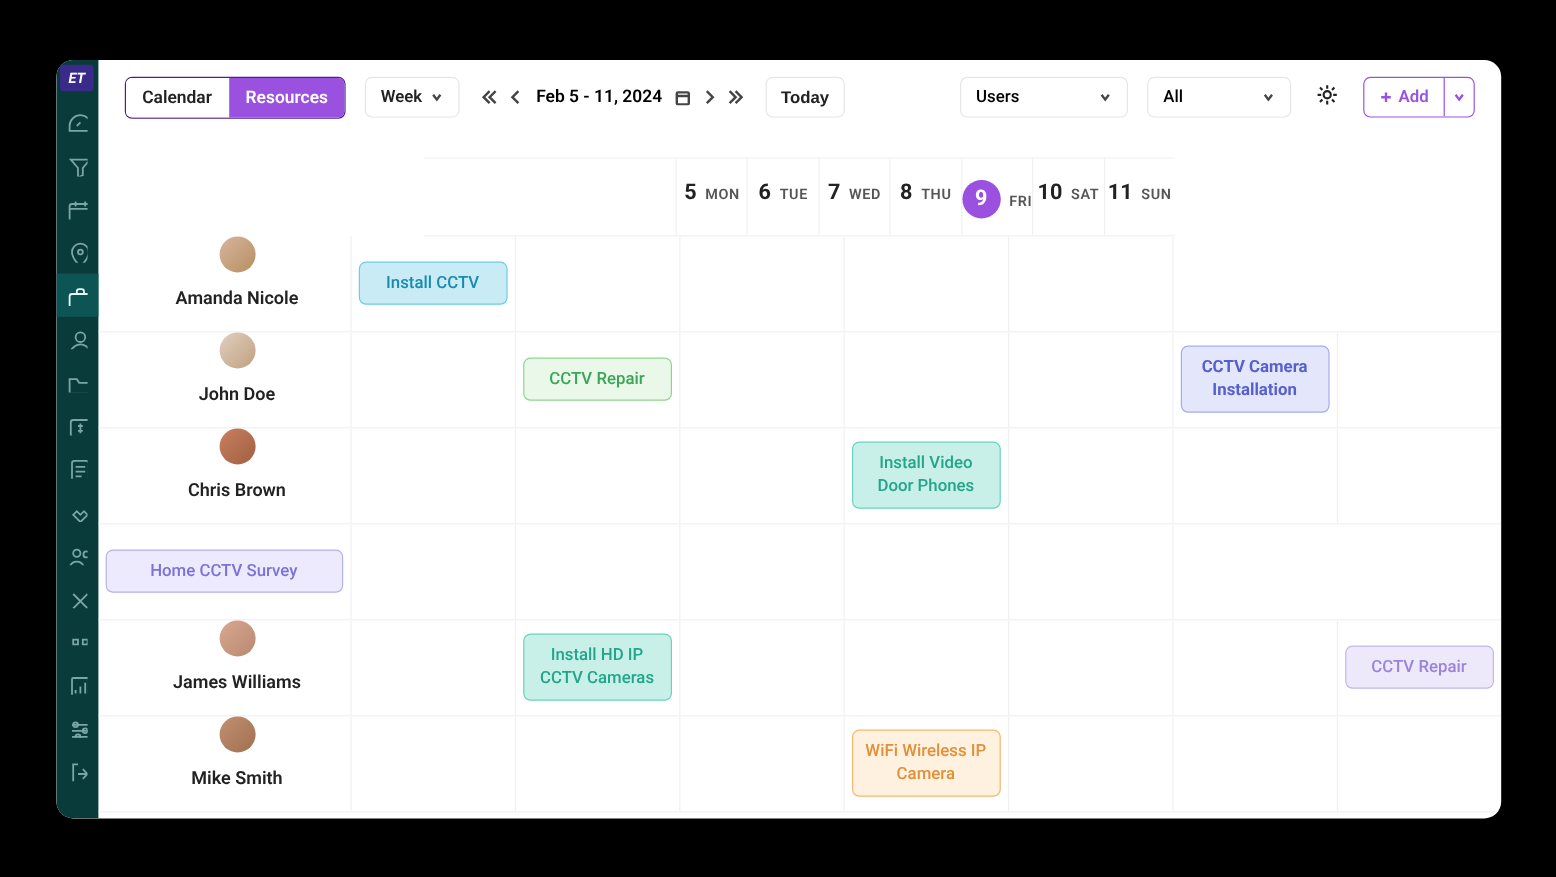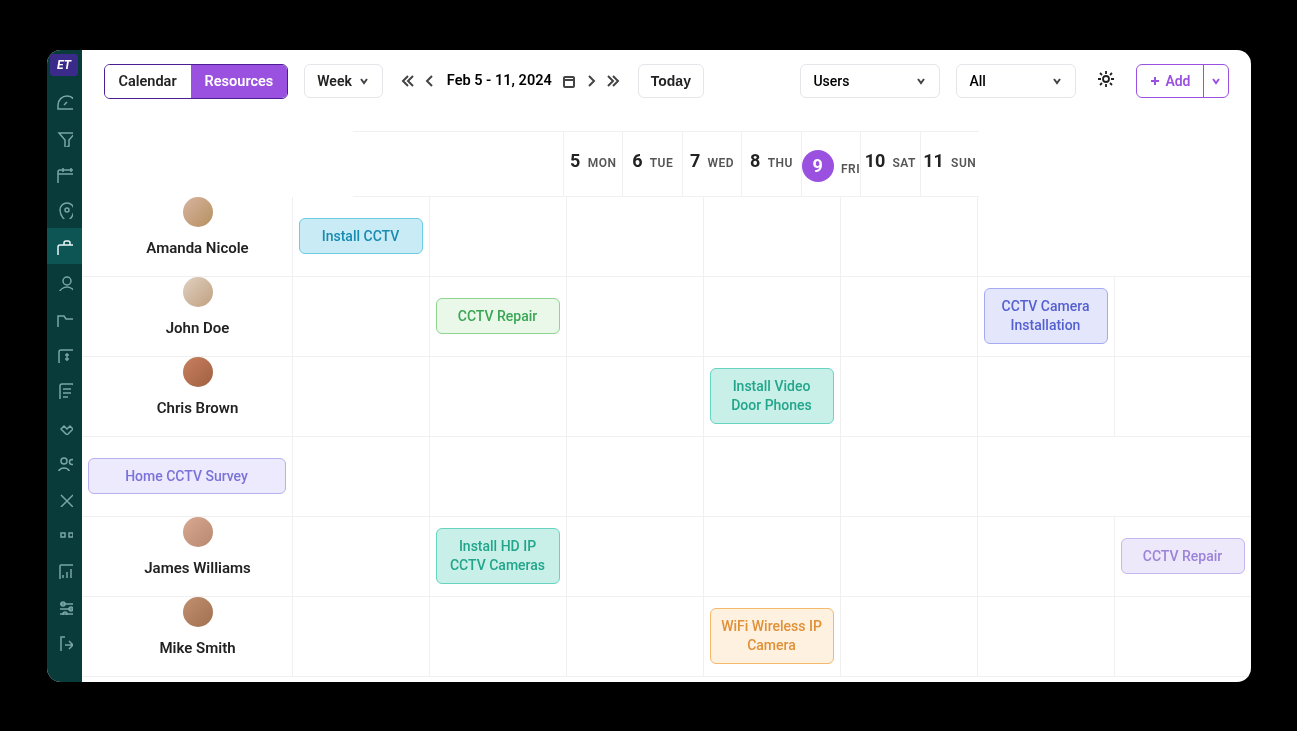--- a/index.html
+++ b/index.html
@@ -204,21 +204,21 @@
   font-size: 14px;
   font-weight:500;
   line-height:1.35;
   text-align:center;
   width: 100%;
   cursor:pointer;
 }
 .ev-skyblue   { background:#c8ebf5; border:1px solid #6ccce6; color:#178bb0;}
 .ev-lavender  { background:#f4ebff; border:1px solid #c99df0; color:#9b51e0;}
 .ev-lightgreen{ background:#eaf8ea; border:1px solid #8fd48f; color:#3aa655;}
-.ev-indigo    { background:#e4e6fb; border:1px solid #a5aaf0; color:#5560d0;}
+.ev-indigo    { background:#e4e6fb; border:1px solid #a5aaf0; color:#5560d0;font-weight:bold;}
 .ev-teal      { background:#c8f0e8; border:1px solid #66d4bf; color:#22a58a;}
 .ev-periwinkle{ background:#eceafc; border:1px solid #b5b0f0; color:#7a72d8;}
 .ev-lilac     { background:#eee8fb; border:1px solid #c4b6f0; color:#9b83d8;}
 .ev-orange    { background:#fff1e0; border:1px solid #f5b76a; color:#e09036;}
 
 .chevron{width:12px;height:12px;stroke:#444;fill:none;stroke-width:2;}
 </style>
 </head>
 <body>
 

